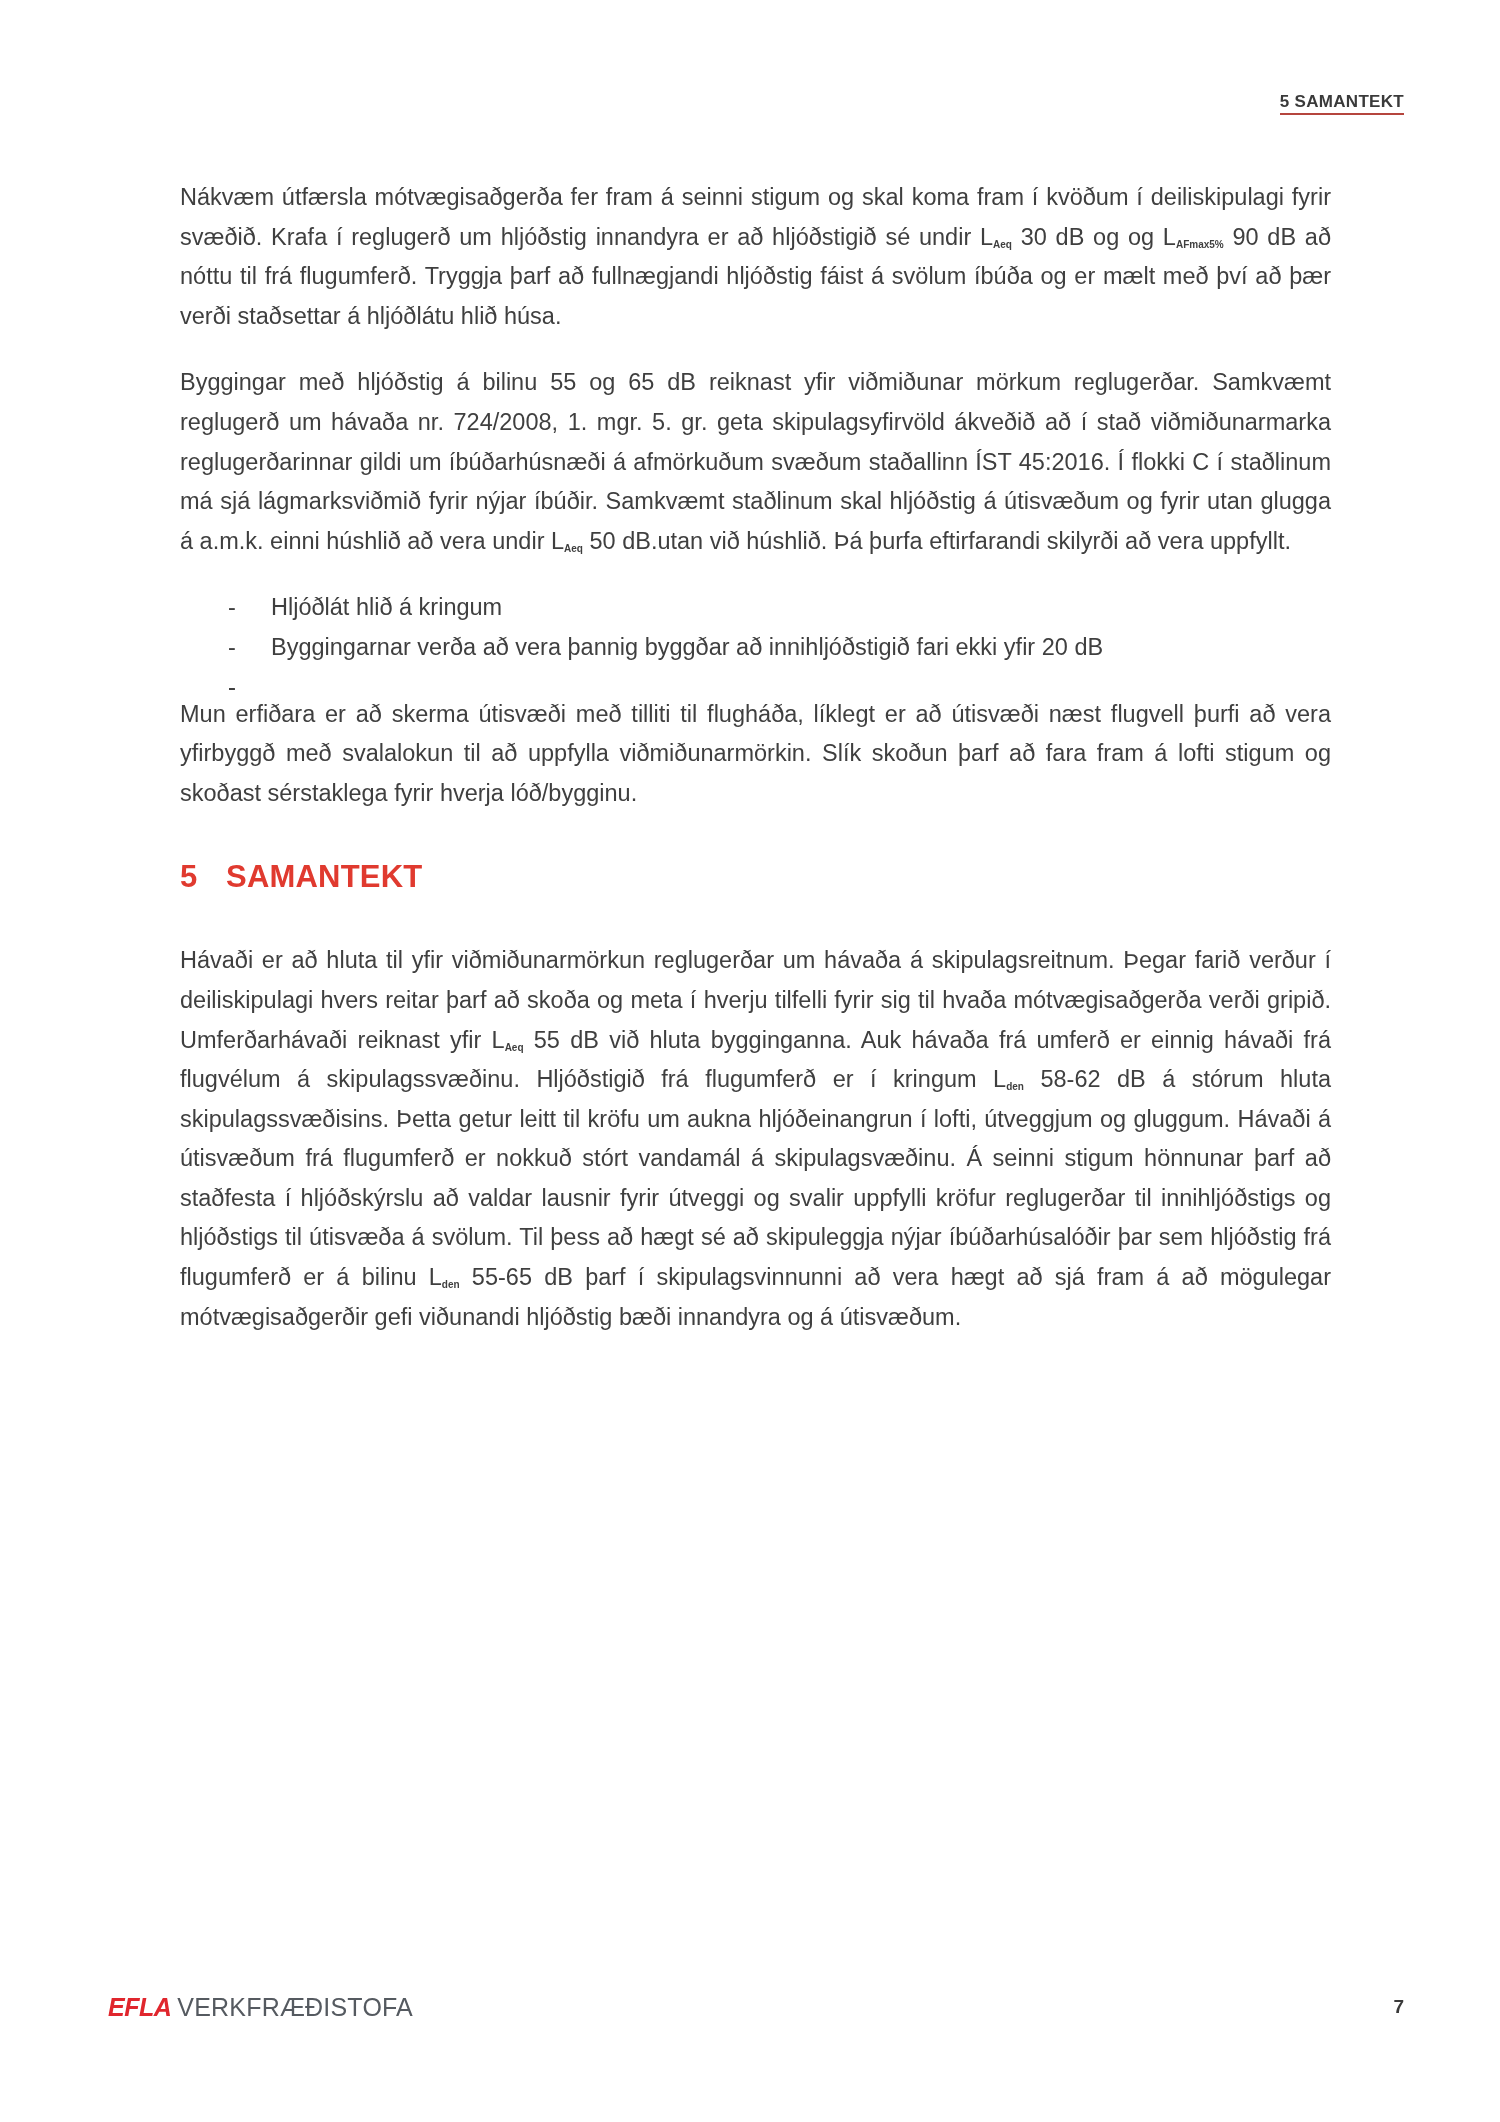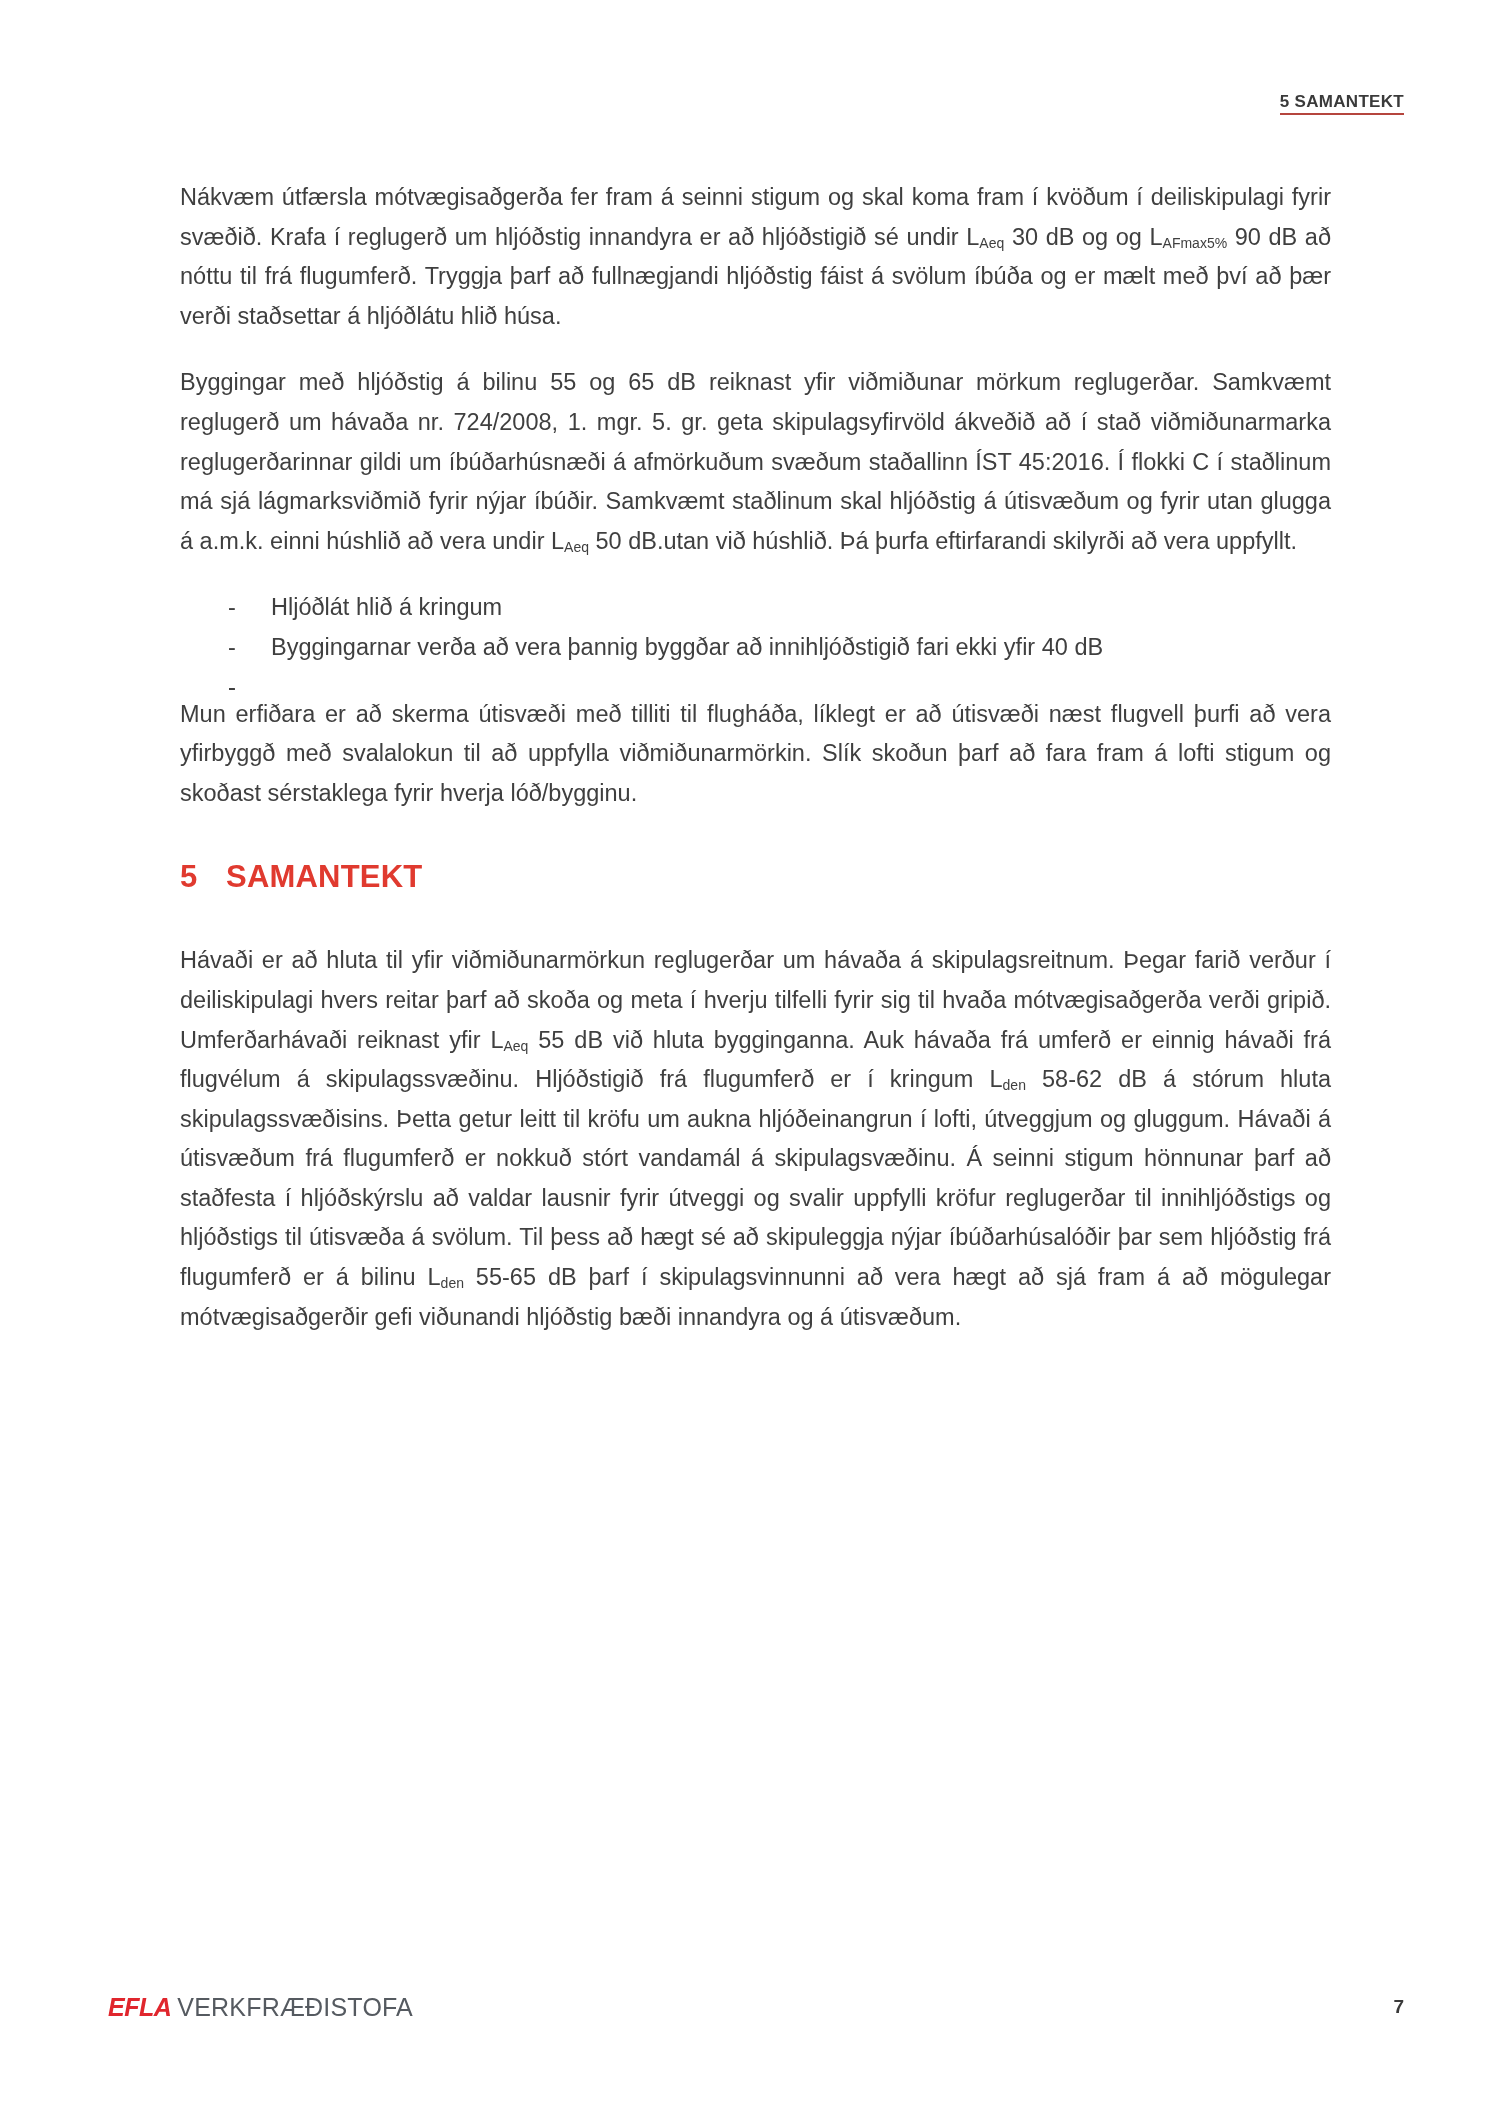--- a/index.html
+++ b/index.html
@@ -37,23 +37,24 @@
       margin: 0;
       font-size: 23.5px;
       line-height: 39.6px;
       text-align: justify;
       color: #3f3f3f;
     }
     p.body + p.body { margin-top: 0; }
     .p1 { }
     .p2 { margin-top: 27px !important; }
     sub {
-      font-size: 14px;
+      font-size: 10px;
       vertical-align: -3px;
       line-height: 0;
+      font-weight: bold;
     }
     ul.conditions {
       list-style: none;
       margin: 27px 0 0 0;
       padding: 0;
     }
     ul.conditions li {
       position: relative;
       padding-left: 91px;
       font-size: 23.5px;
@@ -115,21 +116,21 @@
 <div class="running-header">5  SAMANTEKT</div>
 
 <div class="content">
 
   <p class="body p1"><span>Nákvæm útfærsla mótvægisaðgerða fer fram á seinni stigum og skal koma fram í kvöðum í deiliskipulagi fyrir svæðið. Krafa í reglugerð um hljóðstig innandyra er að hljóðstigið sé undir L</span><sub>Aeq</sub><span> 30 dB og og L</span><sub>AFmax5%</sub><span>  90 dB að nóttu til frá flugumferð. Tryggja þarf að fullnægjandi hljóðstig fáist á svölum íbúða og er mælt með því að þær verði staðsettar á hljóðlátu hlið húsa.</span></p>
 
   <p class="body p2"><span>Byggingar með hljóðstig á bilinu 55 og 65 dB reiknast yfir viðmiðunar mörkum reglugerðar. Samkvæmt reglugerð um hávaða nr. 724/2008, 1. mgr. 5. gr. geta skipulagsyfirvöld ákveðið að í stað viðmiðunarmarka reglugerðarinnar gildi um íbúðarhúsnæði á afmörkuðum svæðum staðallinn ÍST 45:2016. Í flokki C í staðlinum má sjá lágmarksviðmið fyrir nýjar íbúðir. Samkvæmt staðlinum skal hljóðstig á útisvæðum og fyrir utan glugga á a.m.k. einni húshlið að vera undir L</span><sub>Aeq</sub><span> 50 dB.utan við húshlið. Þá þurfa eftirfarandi skilyrði að vera uppfyllt.</span></p>
 
   <ul class="conditions">
     <li><span class="dash">-</span><span>Hljóðlát hlið á kringum</span></li>
-    <li><span class="dash">-</span><span>Byggingarnar verða að vera þannig byggðar að innihljóðstigið fari ekki yfir 40 dB</span></li>
+    <li><span class="dash">-</span><span>Byggingarnar verða að vera þannig byggðar að innihljóðstigið fari ekki yfir 20 dB</span></li>
     <li><span class="dash">-</span></li>
     <li><span class="dash">-</span></li>
   </ul>
 
   <p class="body p3">Mun erfiðara er að skerma útisvæði með tilliti til flugháða, líklegt er að útisvæði næst flugvell þurfi að vera yfirbyggð með svalalokun til að uppfylla viðmiðunarmörkin. Slík skoðun þarf að fara fram á lofti stigum og skoðast sérstaklega fyrir hverja lóð/bygginu.</p>
 
   <h2 class="section-heading"><span class="num">5</span><span>SAMANTEKT</span></h2>
 
   <p class="body p4"><span>Hávaði er að hluta til yfir viðmiðunarmörkun reglugerðar um hávaða á skipulagsreitnum. Þegar farið verður í deiliskipulagi hvers reitar þarf að skoða og meta í hverju tilfelli fyrir sig til hvaða mótvægisaðgerða verði gripið. Umferðarhávaði reiknast yfir L</span><sub>Aeq</sub><span> 55 dB við hluta bygginganna. Auk hávaða frá umferð er einnig hávaði frá flugvélum á skipulagssvæðinu. Hljóðstigið frá flugumferð er í kringum L</span><sub>den</sub><span> 58-62 dB á stórum hluta skipulagssvæðisins. Þetta getur leitt til kröfu um aukna hljóðeinangrun í lofti, útveggjum og gluggum. Hávaði á útisvæðum frá flugumferð er nokkuð stórt vandamál á skipulagsvæðinu. Á seinni stigum hönnunar þarf að staðfesta í hljóðskýrslu að valdar lausnir fyrir útveggi og svalir uppfylli kröfur reglugerðar til innihljóðstigs og hljóðstigs til útisvæða á svölum. Til þess að hægt sé að skipuleggja nýjar íbúðarhúsalóðir þar sem hljóðstig frá flugumferð er á bilinu L</span><sub>den</sub><span> 55-65 dB þarf í skipulagsvinnunni að vera hægt að sjá fram á að mögulegar mótvægisaðgerðir gefi viðunandi hljóðstig bæði innandyra og á útisvæðum.</span></p>
 

